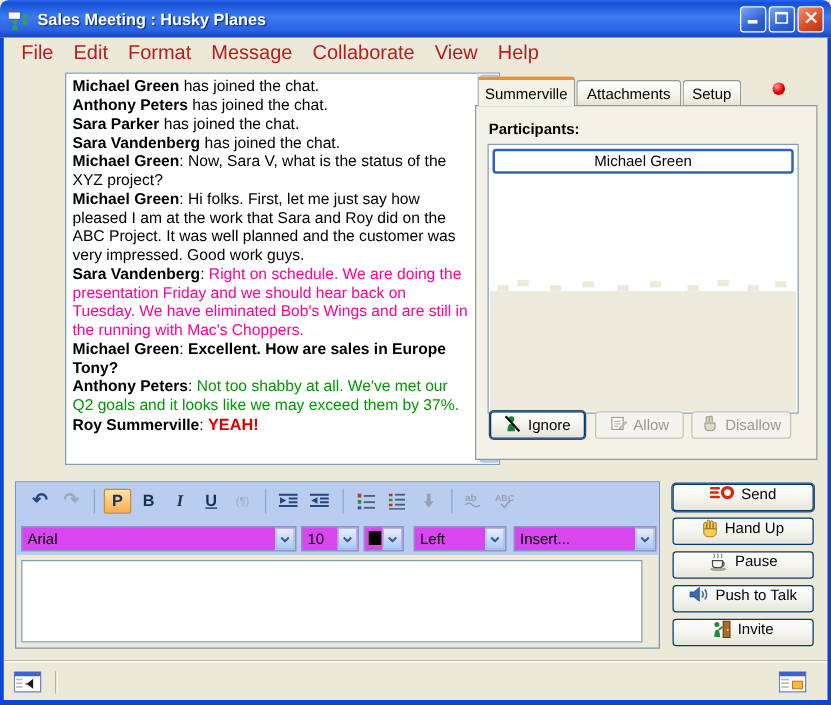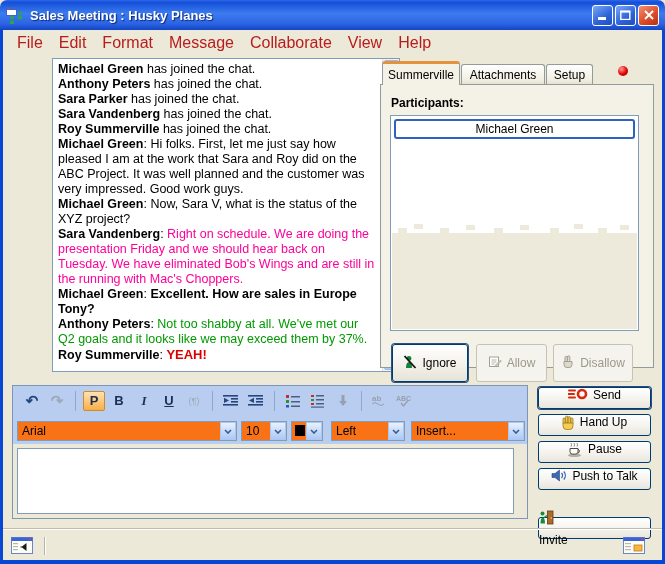--- a/index.html
+++ b/index.html
@@ -51,42 +51,42 @@
   .rec-dot{position:absolute;left:618px;top:66px;width:10px;height:10px;border-radius:50%;z-index:5;
     background:radial-gradient(circle at 35% 30%,#FF9A9A,#E30000 55%,#8E0000);}
   .pane-label{position:absolute;left:391px;top:96px;font-weight:bold;font-size:12px;z-index:5;}
   .listbox{position:absolute;left:390px;top:115px;width:249px;height:216px;background:#fff;
     border:1px solid #7F9DB9;z-index:5;}
   .list-item{position:absolute;left:3px;top:3px;right:3px;height:20px;font-size:12px;
     display:flex;align-items:center;justify-content:center;}
   .list-item.selected{border:2px solid #2E62BE;border-radius:3px;}
   .artifact{position:absolute;left:1px;right:1px;bottom:1px;height:96px;background:#EDEADC;}
   .bump{position:absolute;width:9px;height:5px;background:#EDEADC;top:-5px;}
-  .pane-btn{position:absolute;top:344px;height:38px;border-radius:3px;font-size:12px;z-index:5;
+  .pane-btn{position:absolute;top:329px;height:22px;border-radius:3px;font-size:12px;z-index:5;
     display:flex;align-items:center;justify-content:center;gap:4px;cursor:default;}
   .pane-btn.enabled{background:linear-gradient(#FFFFFF,#F3F1EA 55%,#E6E3D7);border:1px solid #003C74;}
   .pane-btn.focused{box-shadow:0 0 0 1px #30507C;}
   .pane-btn.disabled{background:#F4F3EE;border:1px solid #C6C3B5;color:#9B998B;}
   
   .compose{position:absolute;left:12px;top:385px;width:516px;height:134px;border:1px solid #7E95B5;
     background:#ECE9D8;}
   .fmt-zone{position:absolute;left:0;top:0;right:0;height:58px;background:#B9CDF1;}
   .fmt-toolbar{position:absolute;left:0;top:0;right:0;height:29px;display:flex;align-items:center;
     padding-left:8px;gap:3px;}
   .tbtn{width:22px;height:20px;display:flex;align-items:center;justify-content:center;
     font-size:13px;font-weight:bold;color:#1A2F55;border-radius:2px;}
   .tbtn.disabled{color:#9FA8B8;}
   .tbtn.active{background:linear-gradient(#FFE3B0,#FBAE46);border:1px solid #C98B35;}
   .tbtn .it{font-style:italic;font-family:"Liberation Serif",serif;}
   .tbtn .un{text-decoration:underline;}
   .tbtn .tiny{font-size:9px;font-weight:normal;}
   .tsep{width:1px;height:20px;background:#8FA6CF;margin:0 4px;}
   .glyph-nav{color:#25477F;font-size:15px;font-weight:bold;line-height:1;}
   .glyph-gray{color:#9FA8B8;font-size:15px;font-weight:bold;line-height:1;}
-  .combo{position:absolute;top:35px;height:20px;background:#f97316;border:1px solid #7F9DB9;font-size:12px;}
+  .combo{position:absolute;top:35px;height:20px;background:#d946ef;border:1px solid #7F9DB9;font-size:12px;}
   .combo .val{position:absolute;left:4px;top:2px;right:18px;white-space:nowrap;overflow:hidden;}
   .combo .cbtn{position:absolute;top:0;right:0;width:16px;height:18px;
     background:linear-gradient(#E8F0FE,#C5DAFA 55%,#ABC9F7);border:1px solid #B0C7EC;
     display:flex;align-items:center;justify-content:center;}
   .combo .swatch{position:absolute;left:3px;top:3px;width:10px;height:11px;background:#000;}
   .msg-input{position:absolute;left:4px;top:62px;width:497px;height:66px;border:1px solid #7F9DB9;
     background:#fff;resize:none;font:12px "Liberation Sans",sans-serif;}
   
   .action-btn{position:absolute;left:538px;width:113px;height:22px;border-radius:3px;
     border:1px solid #003C74;background:linear-gradient(#FFFFFF,#F4F3EE 55%,#E8E6DB);
@@ -150,23 +150,22 @@
       <span class="menu-item">View</span>
       <span class="menu-item">Help</span>
     </div>
 
   <div class="chatbox">
     <div class="chat-content" id="chatContent">
         <div class="chat-line"><span class="chat-name">Michael Green</span> has joined the chat.</div>
         <div class="chat-line"><span class="chat-name">Anthony Peters</span> has joined the chat.</div>
         <div class="chat-line"><span class="chat-name">Sara Parker</span> has joined the chat.</div>
         <div class="chat-line"><span class="chat-name">Sara Vandenberg</span> has joined the chat.</div>
-        <div class="chat-line"><span class="chat-name">Roy Summerville</span> has joined the chat.</div>
+        <div class="chat-line"><span class="chat-name">Michael Green</span>: <span class="msg-text" style="color: rgb(0, 0, 0);">Now, Sara V, what is the status of the XYZ project?</span></div>
         <div class="chat-line"><span class="chat-name">Michael Green</span>: <span class="msg-text" style="color: rgb(0, 0, 0);">Hi folks. First, let me just say how pleased I am at the work that Sara and Roy did on the ABC Project. It was well planned and the customer was very impressed. Good work guys.</span></div>
-        <div class="chat-line"><span class="chat-name">Michael Green</span>: <span class="msg-text" style="color: rgb(0, 0, 0);">Now, Sara V, what is the status of the XYZ project?</span></div>
         <div class="chat-line"><span class="chat-name">Sara Vandenberg</span>: <span class="msg-text" style="color: rgb(255, 0, 153);">Right on schedule. We are doing the presentation Friday and we should hear back on Tuesday. We have eliminated Bob's Wings and are still in the running with Mac's Choppers.</span></div>
         <div class="chat-line"><span class="chat-name">Michael Green</span>: <span class="msg-text" style="color: rgb(0, 0, 0); font-weight: bold;">Excellent. How are sales in Europe Tony?</span></div>
         <div class="chat-line"><span class="chat-name">Anthony Peters</span>: <span class="msg-text" style="color: rgb(0, 153, 0);">Not too shabby at all. We've met our Q2 goals and it looks like we may exceed them by 37%.</span></div>
         <div class="chat-line"><span class="chat-name">Roy Summerville</span>: <span class="msg-text emphasis" style="color: rgb(221, 0, 0);">YEAH!</span></div>
       </div>
     <div class="scrollbar">
       <div class="sb-btn sb-up">
         <svg width="9" height="6">
             <path d="M1 4.5 L4.5 1 L8 4.5" fill="none" stroke="#4D6185" stroke-width="1.8"></path>
           </svg>
@@ -406,21 +405,21 @@
           </svg></span>
         <span>Pause</span>
       </div>
       <div class="action-btn" style="top: 468px;">
         <span><svg width="16" height="13">
             <path d="M1 4.5 h3 L8.5 1 v11 L4 8.5 H1 Z" fill="#3E68B0" stroke="#27457E" stroke-width="0.6"></path>
             <path d="M10.5 4 a3.5 3.5 0 0 1 0 5 M12.8 2.5 a6 6 0 0 1 0 8" stroke="#3E68B0" fill="none" stroke-width="1.3"></path>
           </svg></span>
         <span>Push to Talk</span>
       </div>
-      <div class="action-btn" style="top: 517px; flex-direction: column;">
+      <div class="action-btn" style="top: 495px;">
         <span><svg width="15" height="15">
             <rect x="8.5" y="1" width="5.5" height="13" fill="#B06A28" stroke="#5F3A12" stroke-width="0.8"></rect>
             <circle cx="12.2" cy="8" r="0.8" fill="#F5D87A"></circle>
             <circle cx="3.5" cy="3.6" r="2" fill="#1B8A3C"></circle>
             <path d="M1.5 13.5 Q1.5 7.5 3.8 7.5 Q6 7.5 6 13.5 Z" fill="#1B8A3C"></path>
             <path d="M5 7.8 L8 5.5" stroke="#1B8A3C" stroke-width="1.4"></path>
           </svg></span>
         <span>Invite</span>
       </div>
     </div>

